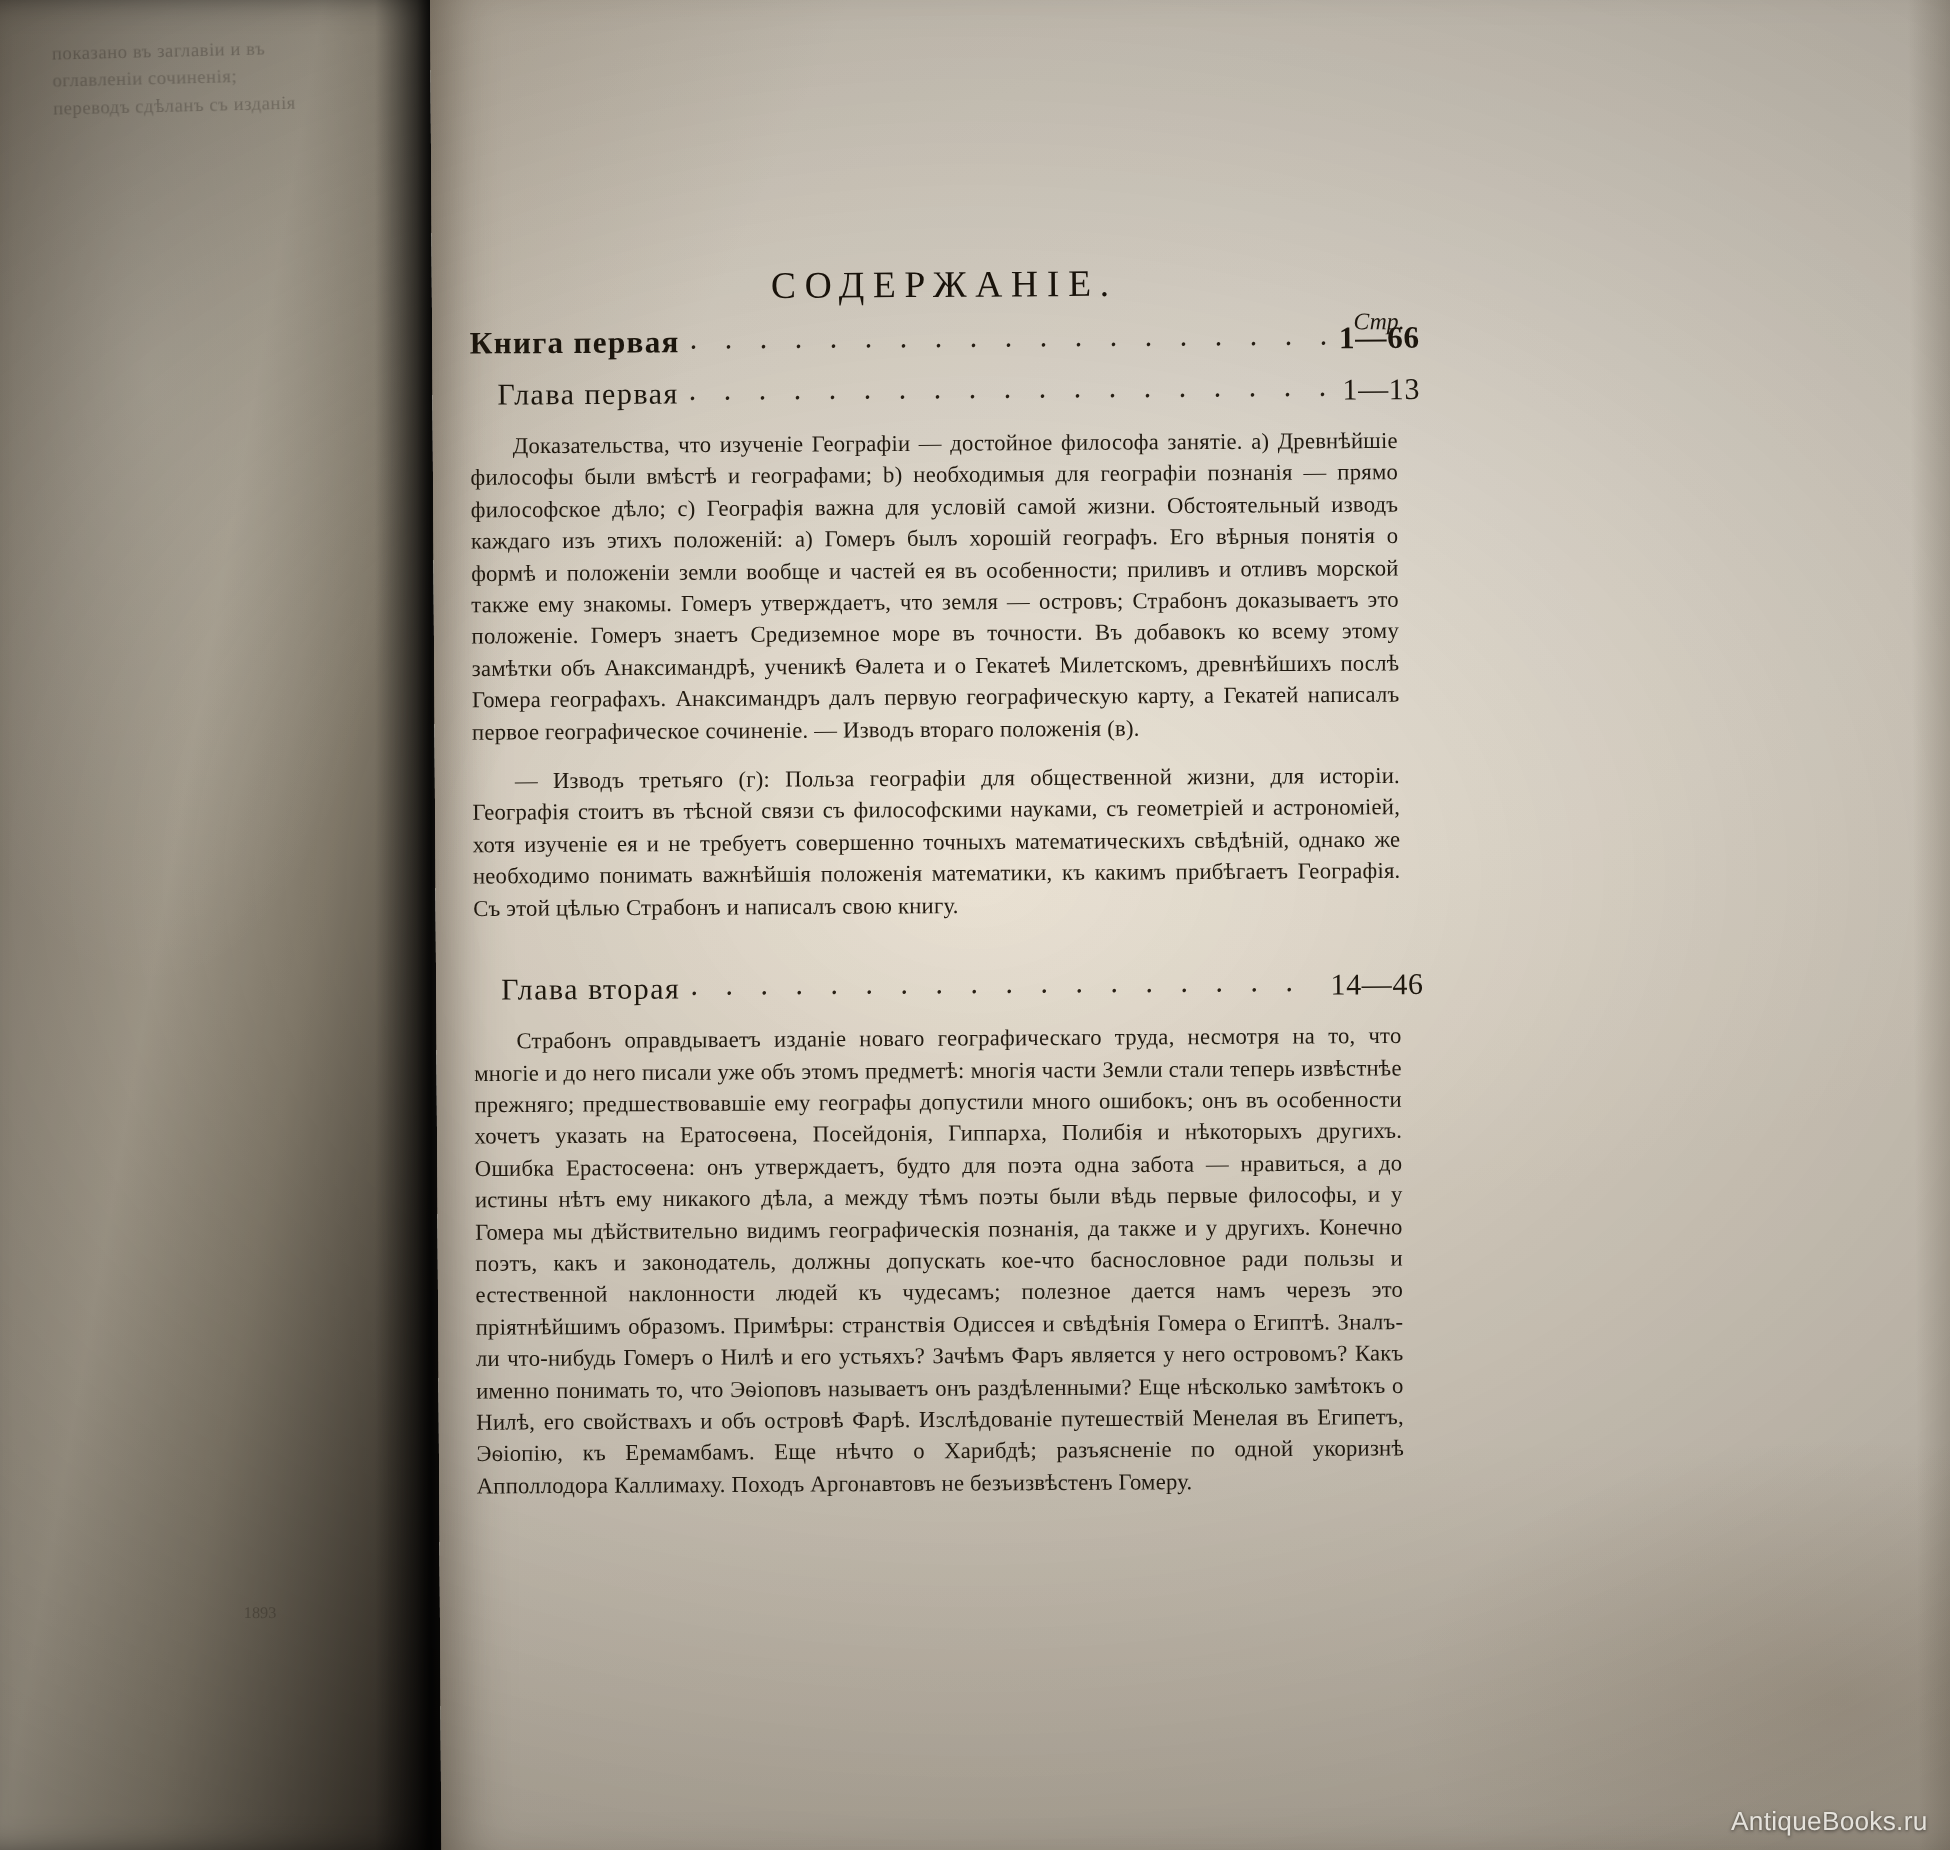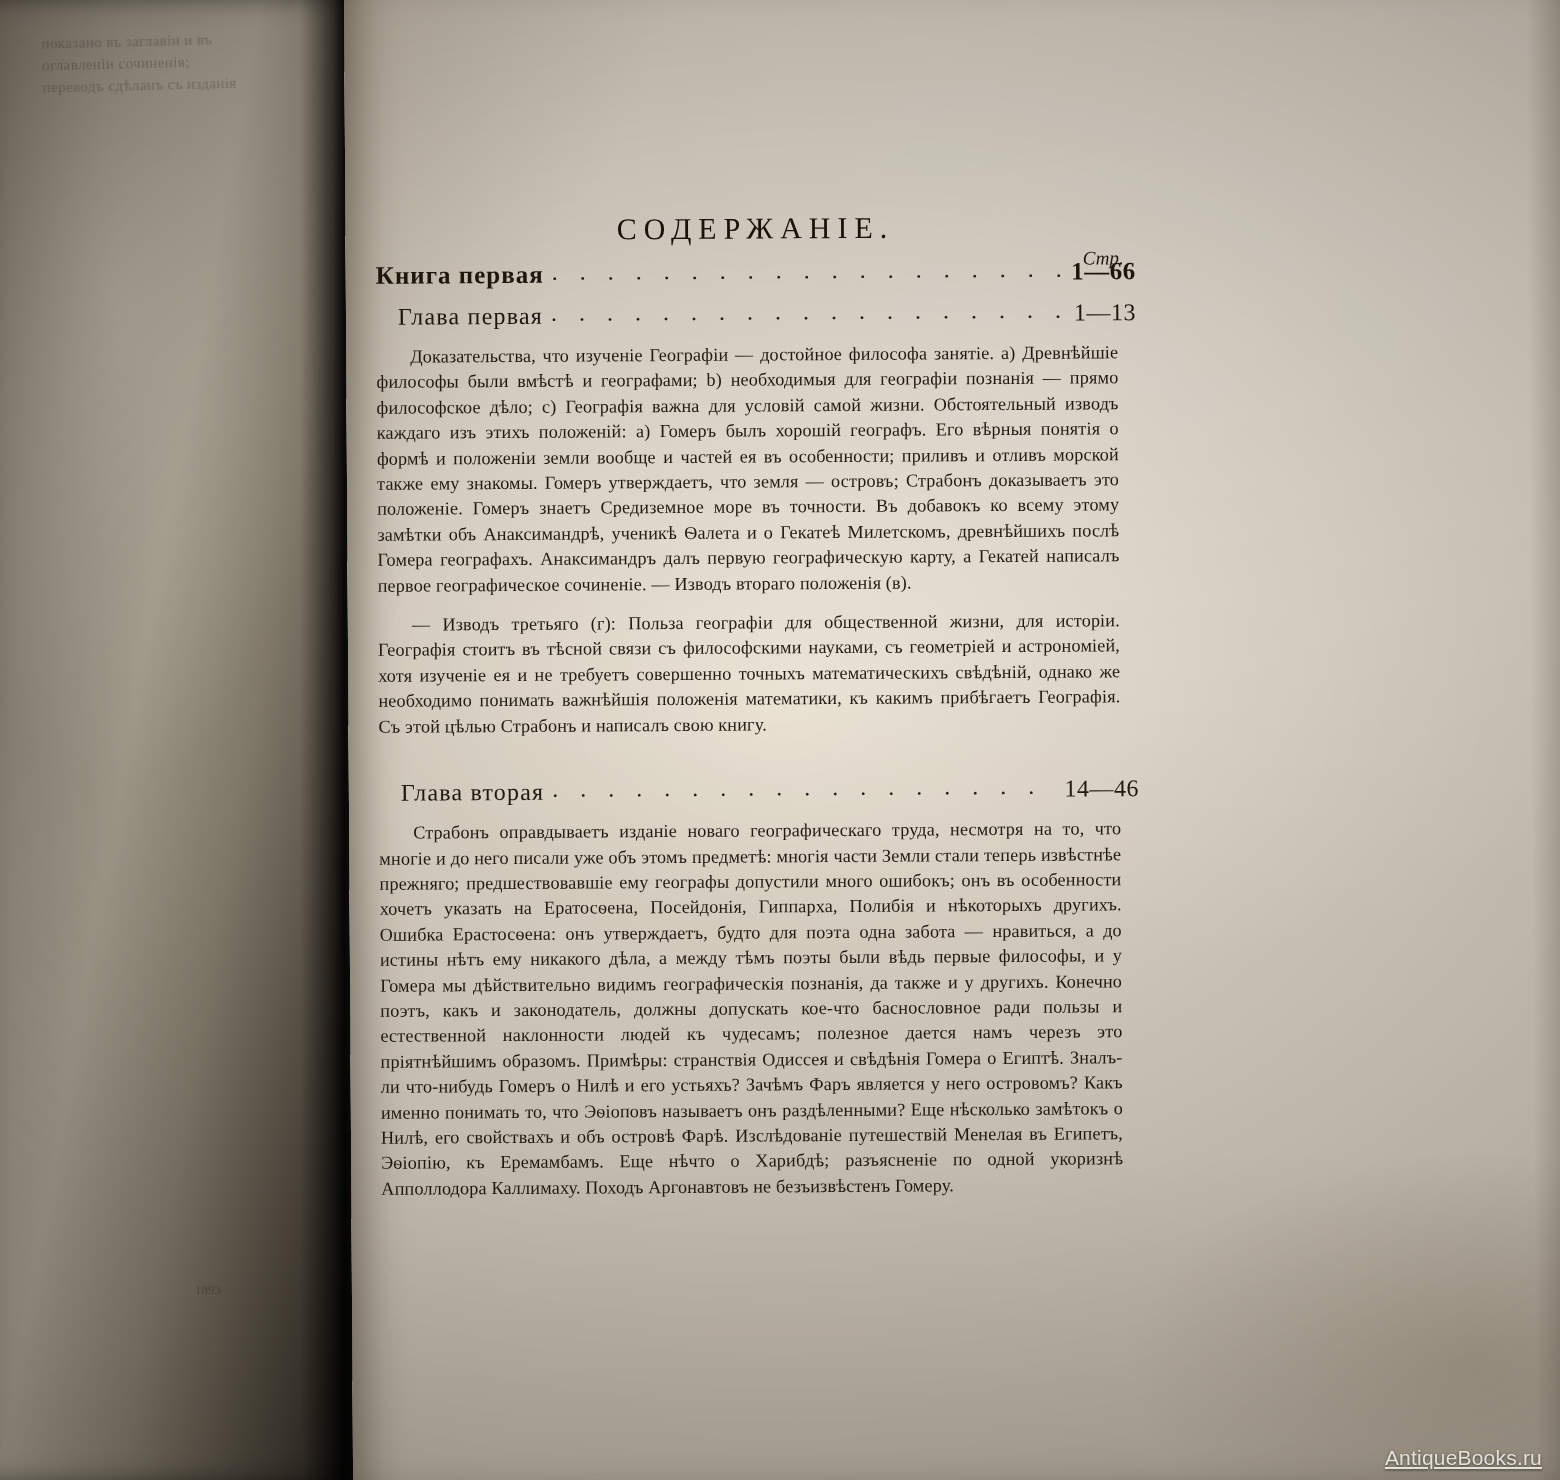--- a/index.html
+++ b/index.html
@@ -187,21 +187,20 @@
   }
   .watermark {
     position: absolute;
     right: 18px;
     bottom: 10px;
     font-family: "Liberation Sans", sans-serif;
     font-size: 21px;
     color: rgba(250,248,242,0.85);
     text-shadow: 0 1px 3px rgba(0,0,0,0.6);
     letter-spacing: 0.2px;
-    text-decoration: underline;
   }
 </style>
 </head>
 <body>
 
 <div id="page">
 
   <div class="photo-bg"></div>
 
   <div class="left-leaf">

